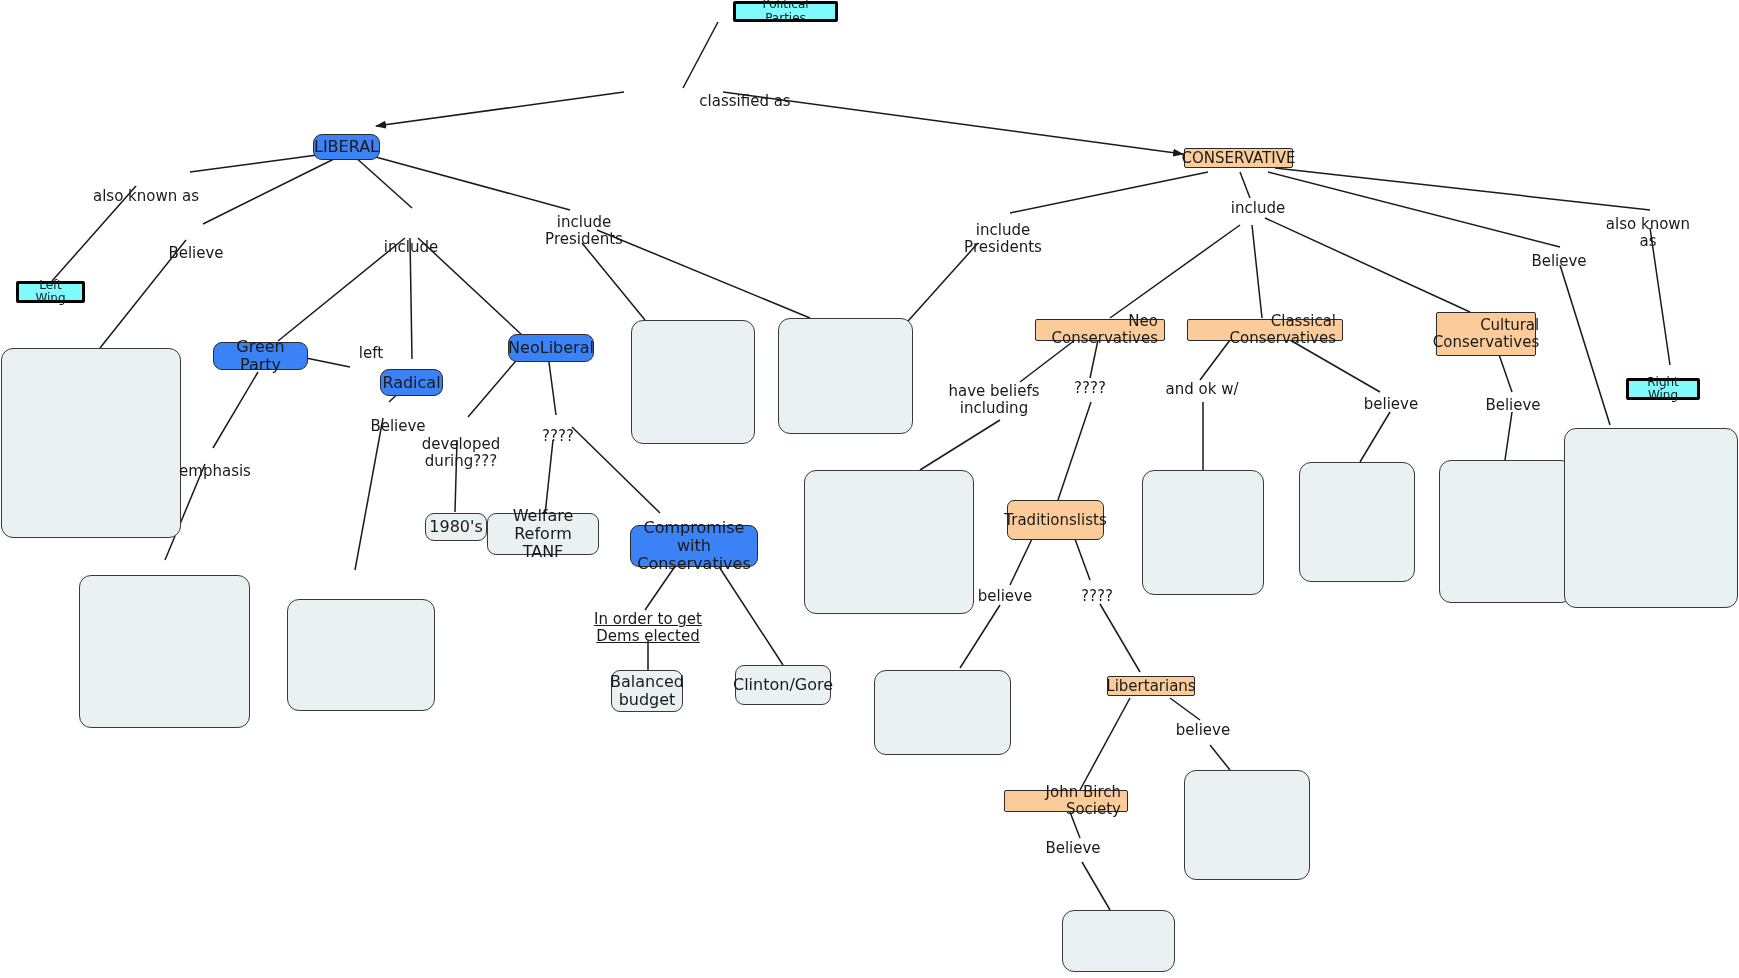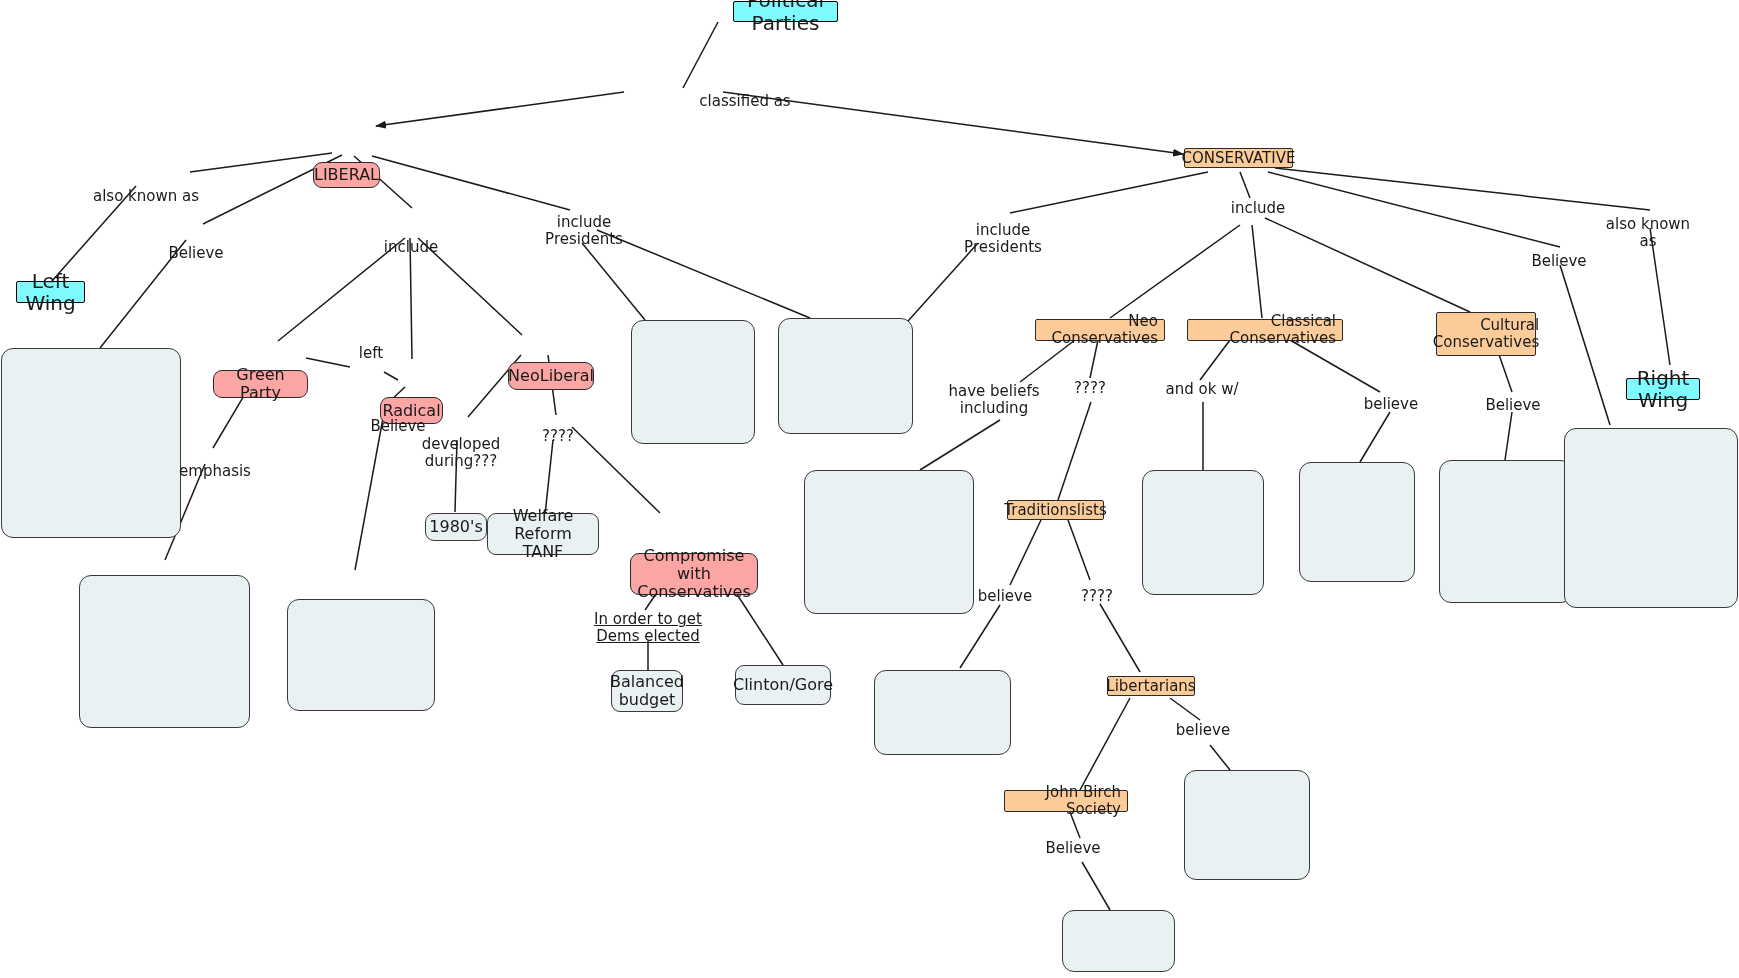--- a/index.html
+++ b/index.html
@@ -30,33 +30,32 @@
     display: flex;
     align-items: center;
     justify-content: center;
     text-align: center;
     line-height: 1.12;
     white-space: pre-line;
     color: #1a1a1a;
   }
   
   .node.cyan {
-    background: #fca5a5;
+    background: #3b82f6;
     border: 1px solid #2b2b2b;
     border-radius: 9px;
     font-size: 16px;
     padding: 2px 8px;
-    margin-top: 28px;
   }
   
   .node.cyan-sq {
     background: #7ffbff;
-    border: 1px solid #000000;
+    border: 3px solid #000000;
     border-radius: 2px;
-    font-size: 20px;
+    font-size: 12px;
     padding: 1px 20px;
   }
   
   .node.orange {
     background: #fbcc9a;
     border: 1px solid #2b2b2b;
     border-radius: 2px;
     font-size: 15px;
     padding: 1px 6px;
     text-align: right;
@@ -214,21 +213,21 @@
 
   <div class="node pale-sm" style="left:735px; top:665px; width:96px; height:40px;">Clinton/Gore</div>
 
   <div class="node orange" style="left:1035px; top:319px; width:130px; height:22px;">Neo Conservatives</div>
 
   <div class="node orange" style="left:1187px; top:319px; width:156px; height:22px;">Classical Conservatives</div>
 
   <div class="node orange" style="left:1436px; top:312px; width:100px; height:44px;">Cultural
 Conservatives</div>
 
-  <div class="node orange" style="left:1007px; top:500px; width:97px; height:20px;">Traditionslists</div>
+  <div class="node orange" style="left:1007px; top:500px; width:97px; height:40px;border-radius:7px;">Traditionslists</div>
 
   <div class="node orange" style="left:1107px; top:676px; width:88px; height:20px;">Libertarians</div>
 
   <div class="node orange" style="left:1004px; top:790px; width:124px; height:22px;">John Birch Society</div>
 
   <div class="node pale" style="left:1px; top:348px; width:180px; height:190px;"></div>
   <div class="node pale" style="left:79px; top:575px; width:171px; height:153px;"></div>
   <div class="node pale" style="left:287px; top:599px; width:148px; height:112px;"></div>
 
   <div class="node pale" style="left:631px; top:320px; width:124px; height:124px;"></div>

